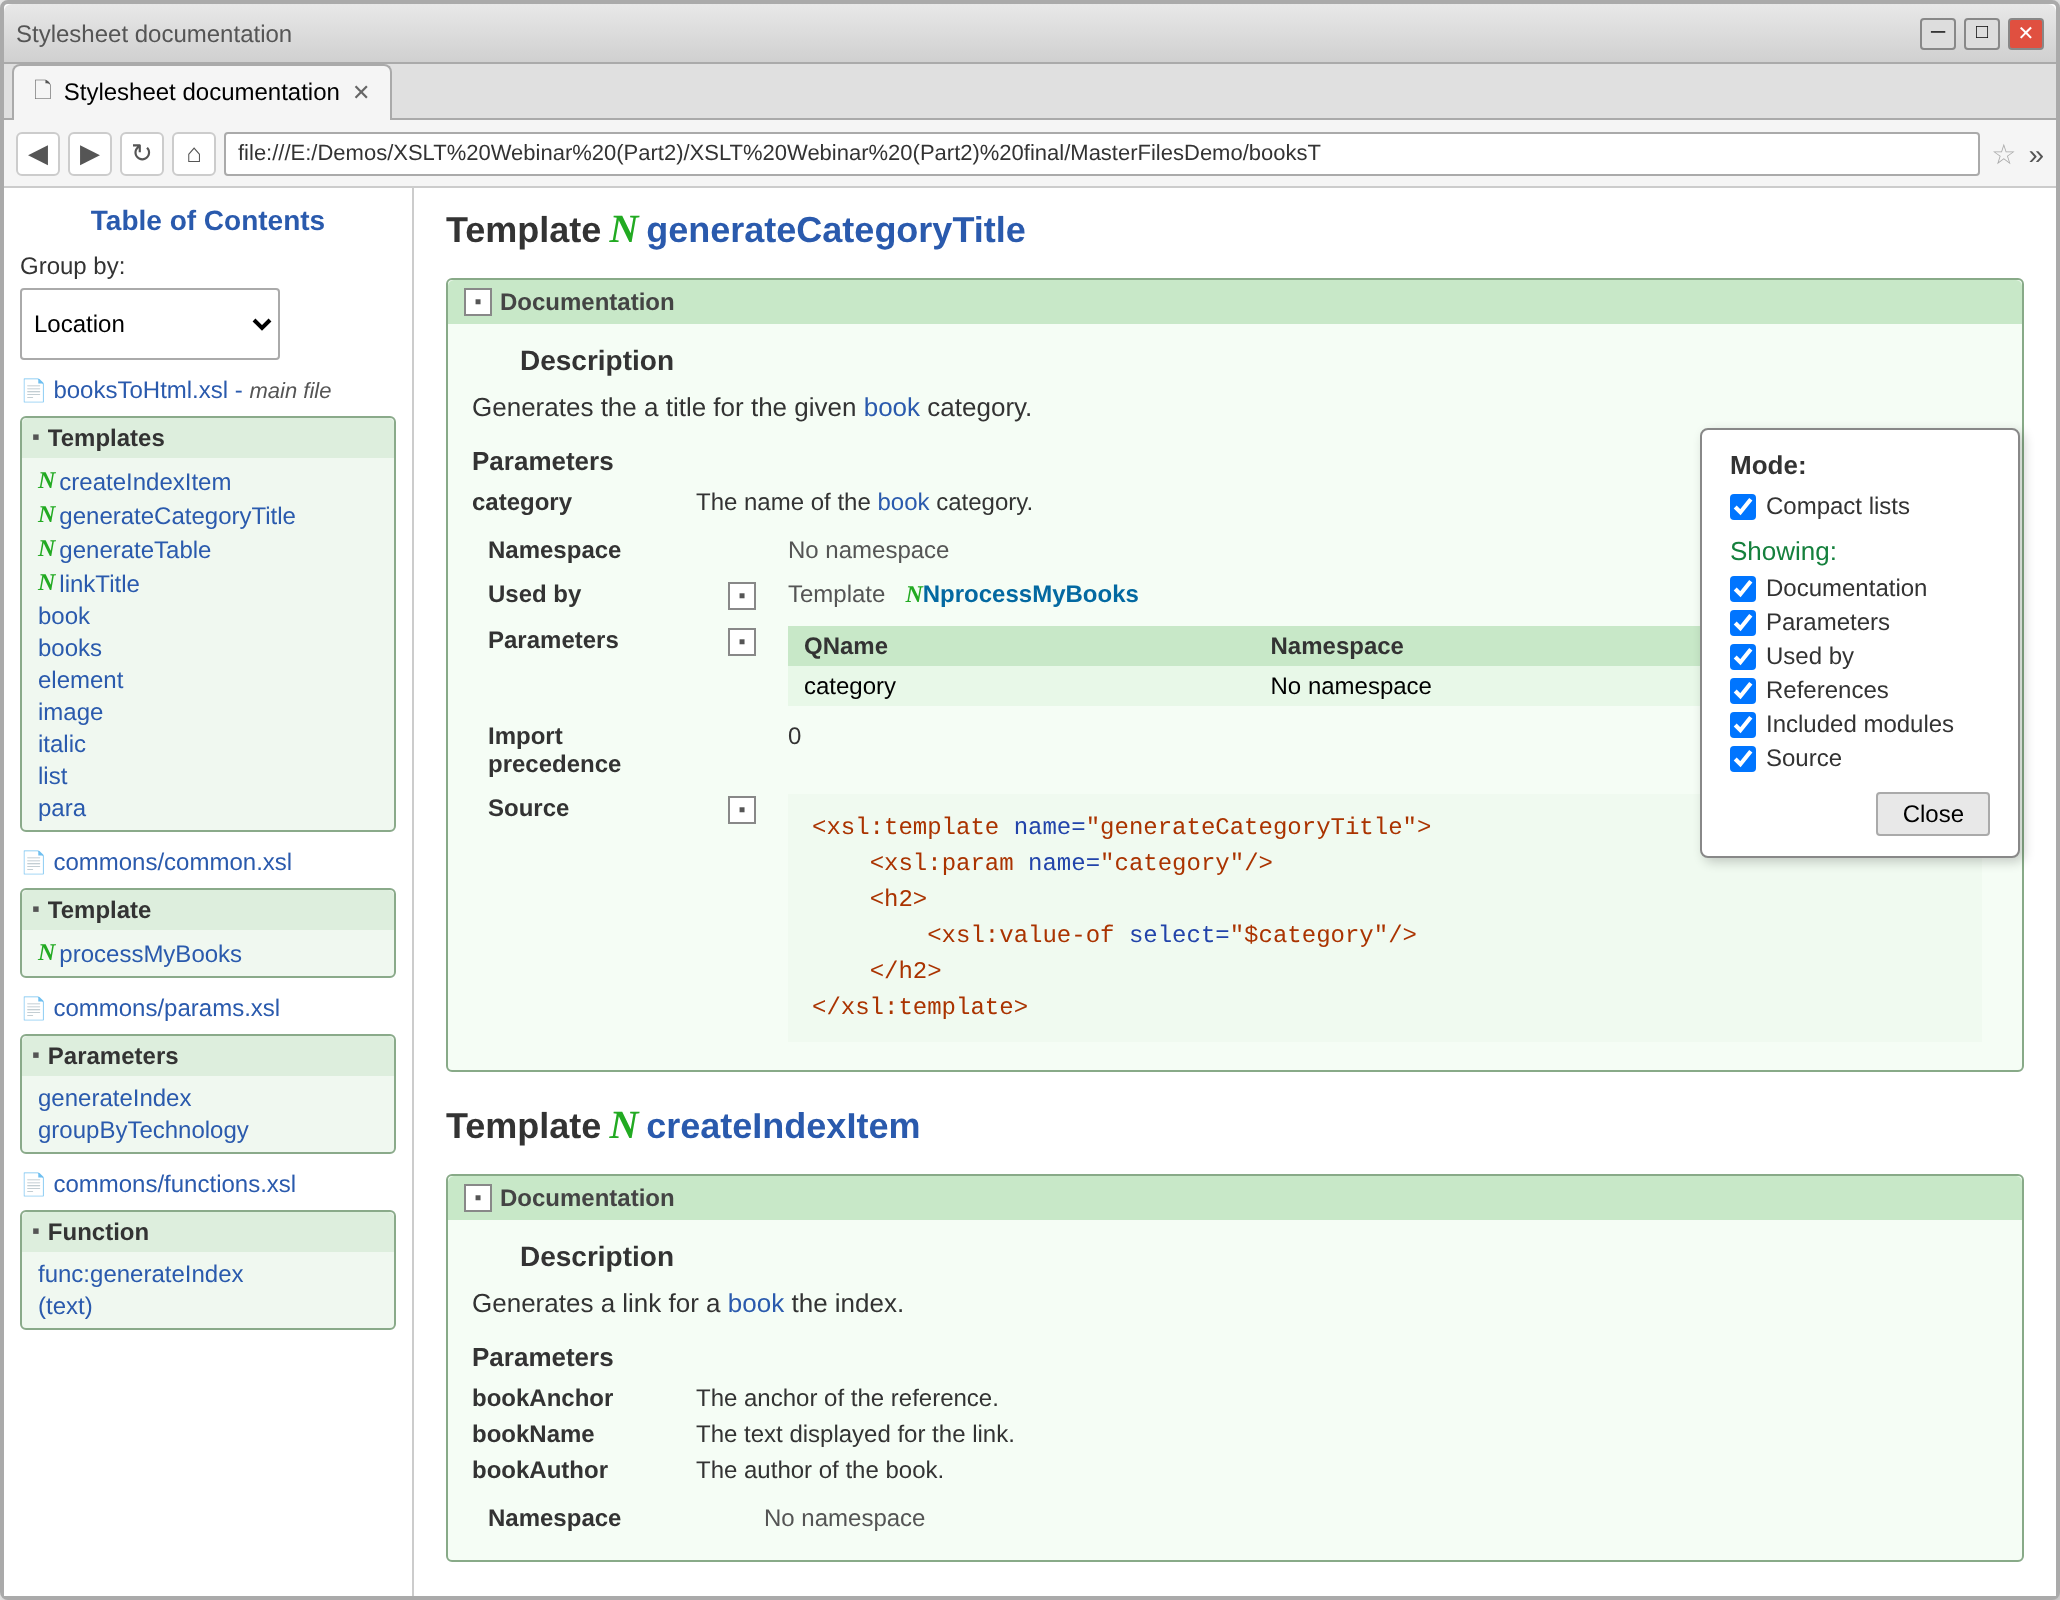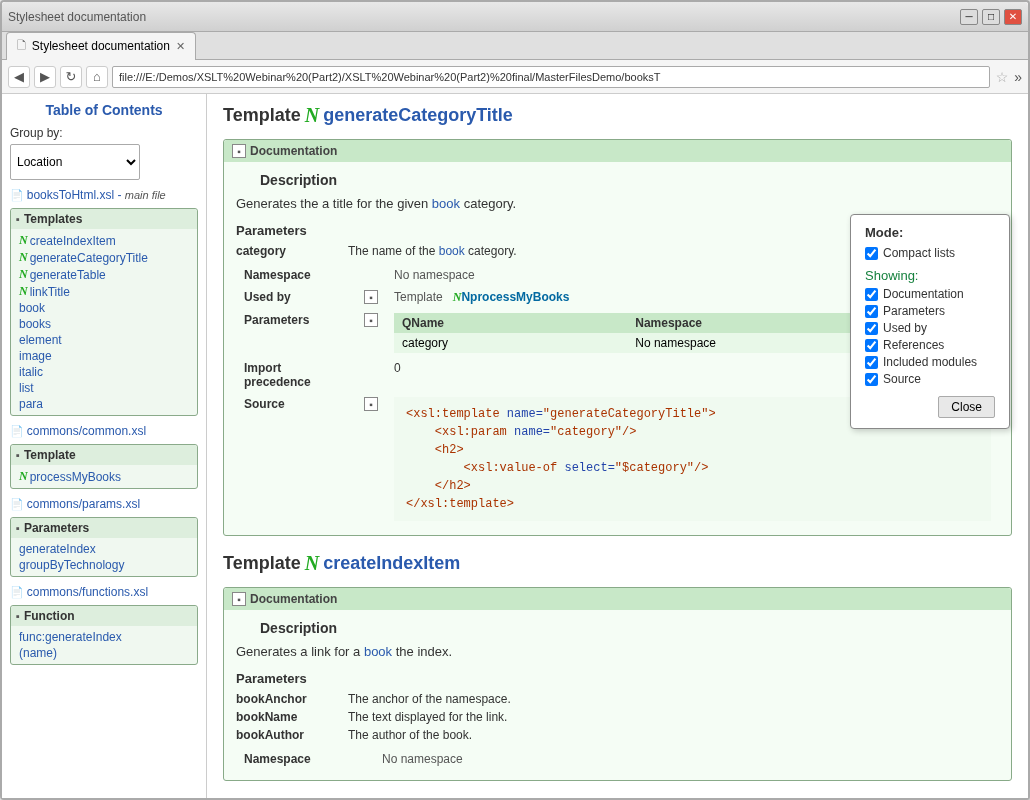--- a/index.html
+++ b/index.html
@@ -461,21 +461,21 @@
       <div class="section-box">
         <div class="section-header">
           <span class="collapse-icon">▪</span>
           <span>Function</span>
         </div>
         <div class="section-content">
           <div class="sidebar-item">
             <span class="sidebar-plain">func:generateIndex</span>
           </div>
           <div class="sidebar-item">
-            <span class="sidebar-plain">(name)</span>
+            <span class="sidebar-plain">(text)</span>
           </div>
         </div>
       </div>
 
     </div>
 
     <div class="main-content">
 
       <h2 class="template-title">
         <span>Template</span>
@@ -582,21 +582,21 @@
         <div class="doc-body">
 
           <div class="section-label">Description</div>
           <p class="desc-text">
             Generates a link for a <a class="desc-link">book</a> the index.
           </p>
 
           <div class="params-label">Parameters</div>
           <div class="param-row">
             <span class="param-name">bookAnchor</span>
-            <span class="param-desc">The anchor of the namespace.</span>
+            <span class="param-desc">The anchor of the reference.</span>
           </div>
           <div class="param-row">
             <span class="param-name">bookName</span>
             <span class="param-desc">The text displayed for the link.</span>
           </div>
           <div class="param-row">
             <span class="param-name">bookAuthor</span>
             <span class="param-desc">The author of the book.</span>
           </div>
 

